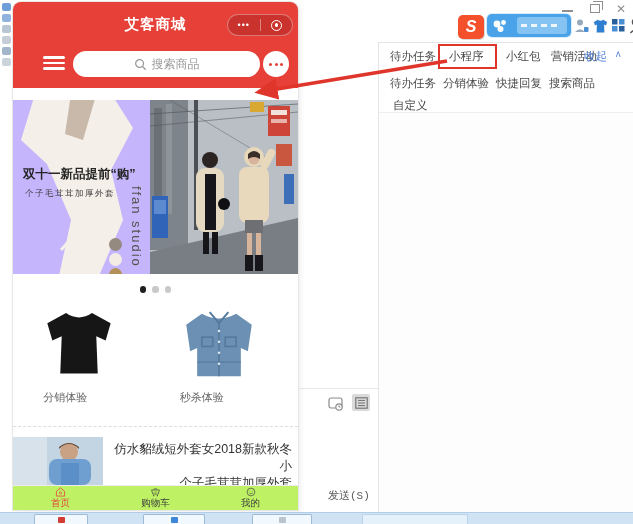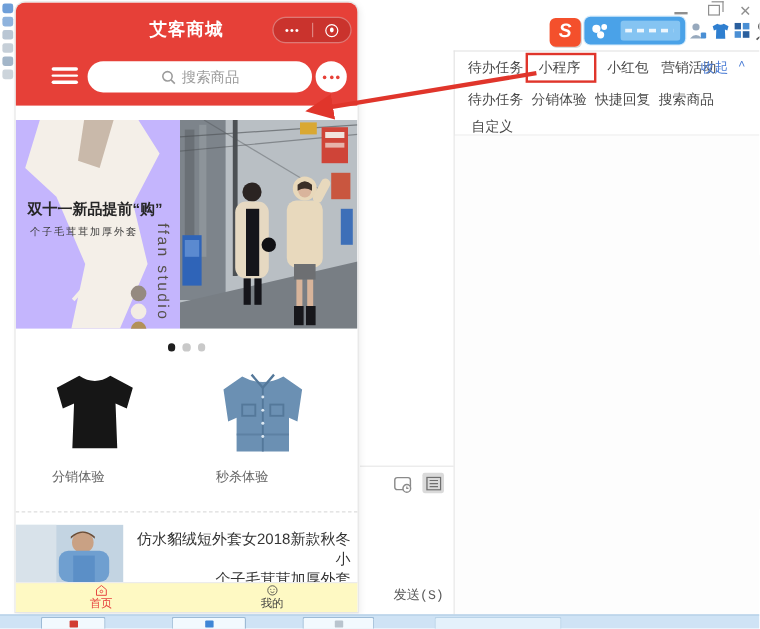--- a/index.html
+++ b/index.html
@@ -67,21 +67,21 @@
 
   .dash-sep { position:absolute; left:0; top:424px; width:285px; border-top:1px dashed #ddd; }
 
   
   .list-item { position:absolute; left:0; top:433px; width:285px; height:50px; }
   .list-thumb { position:absolute; left:0; top:2px; width:90px; height:48px; overflow:hidden; }
   .list-title { position:absolute; left:97px; top:6px; width:182px; font-size:12.5px;
     line-height:17px; color:#333;text-align:right; }
 
   
-  .tabbar { position:absolute; left:0; top:483px; width:285px; height:25px; background:#fef9c3;
+  .tabbar { position:absolute; left:0; top:483px; width:285px; height:25px; background:#bef264;
     border-top:1px solid #ececec; display:flex; }
   .tb-item { flex:1; display:flex; flex-direction:column; align-items:center; padding-top:1px; color:#3d3d3d; }
   .tb-item .tb-label { font-size:9.5px; margin-top:0px; }
   .tb-item.active { color:#e64340; }
   .tb-item.active .tb-label { color:#e64340; }
 
   
   .chat-bubble { left:284px; top:88px; width:88px; height:92px; background:#cfe4f6;
     border-radius:4px 8px 8px 8px; z-index:1; }
   .chat-bubble .ln { position:absolute; left:11px; white-space:nowrap; font-size:12px; color:#2b2b2b; }
@@ -284,20 +284,32 @@
 
     <div class="tabbar">
       <div class="tb-item active">
         <svg width="17" height="15" viewBox="0 0 24 22">
           <path d="M12 2 L3 9.5 V20 H21 V9.5 Z" fill="none" stroke="#e64340" stroke-width="1.8"></path>
           <circle cx="12" cy="13" r="2.4" fill="none" stroke="#e64340" stroke-width="1.6"></circle>
         </svg>
         <span class="tb-label">首页</span>
       </div>
       <div class="tb-item">
+        <svg width="17" height="15" viewBox="0 0 24 22">
+          <path d="M8.5 6 C8.5 2.5 15.5 2.5 15.5 6" fill="none" stroke="#3d3d3d" stroke-width="1.5"></path>
+          <path d="M3.5 6.5 H20.5 L18 15.5 H6 Z" fill="none" stroke="#3d3d3d" stroke-width="1.5"></path>
+          <circle cx="9" cy="11" r="0.9" fill="#3d3d3d"></circle>
+            <circle cx="12" cy="11" r="0.9" fill="#3d3d3d"></circle>
+            <circle cx="15" cy="11" r="0.9" fill="#3d3d3d"></circle>
+          <circle cx="8" cy="19" r="1.4" fill="#3d3d3d"></circle>
+            <circle cx="16" cy="19" r="1.4" fill="#3d3d3d"></circle>
+        </svg>
+        <span class="tb-label">购物车</span>
+      </div>
+      <div class="tb-item">
         <svg width="16" height="15" viewBox="0 0 24 22">
           <circle cx="12" cy="11" r="8.5" fill="none" stroke="#3d3d3d" stroke-width="1.5"></circle>
           <circle cx="9" cy="9" r="1" fill="#3d3d3d"></circle>
             <circle cx="15" cy="9" r="1" fill="#3d3d3d"></circle>
           <path d="M8.5 13.5 Q12 16.5 15.5 13.5" fill="none" stroke="#3d3d3d" stroke-width="1.4"></path>
         </svg>
         <span class="tb-label">我的</span>
       </div>
     </div>
   </div>

